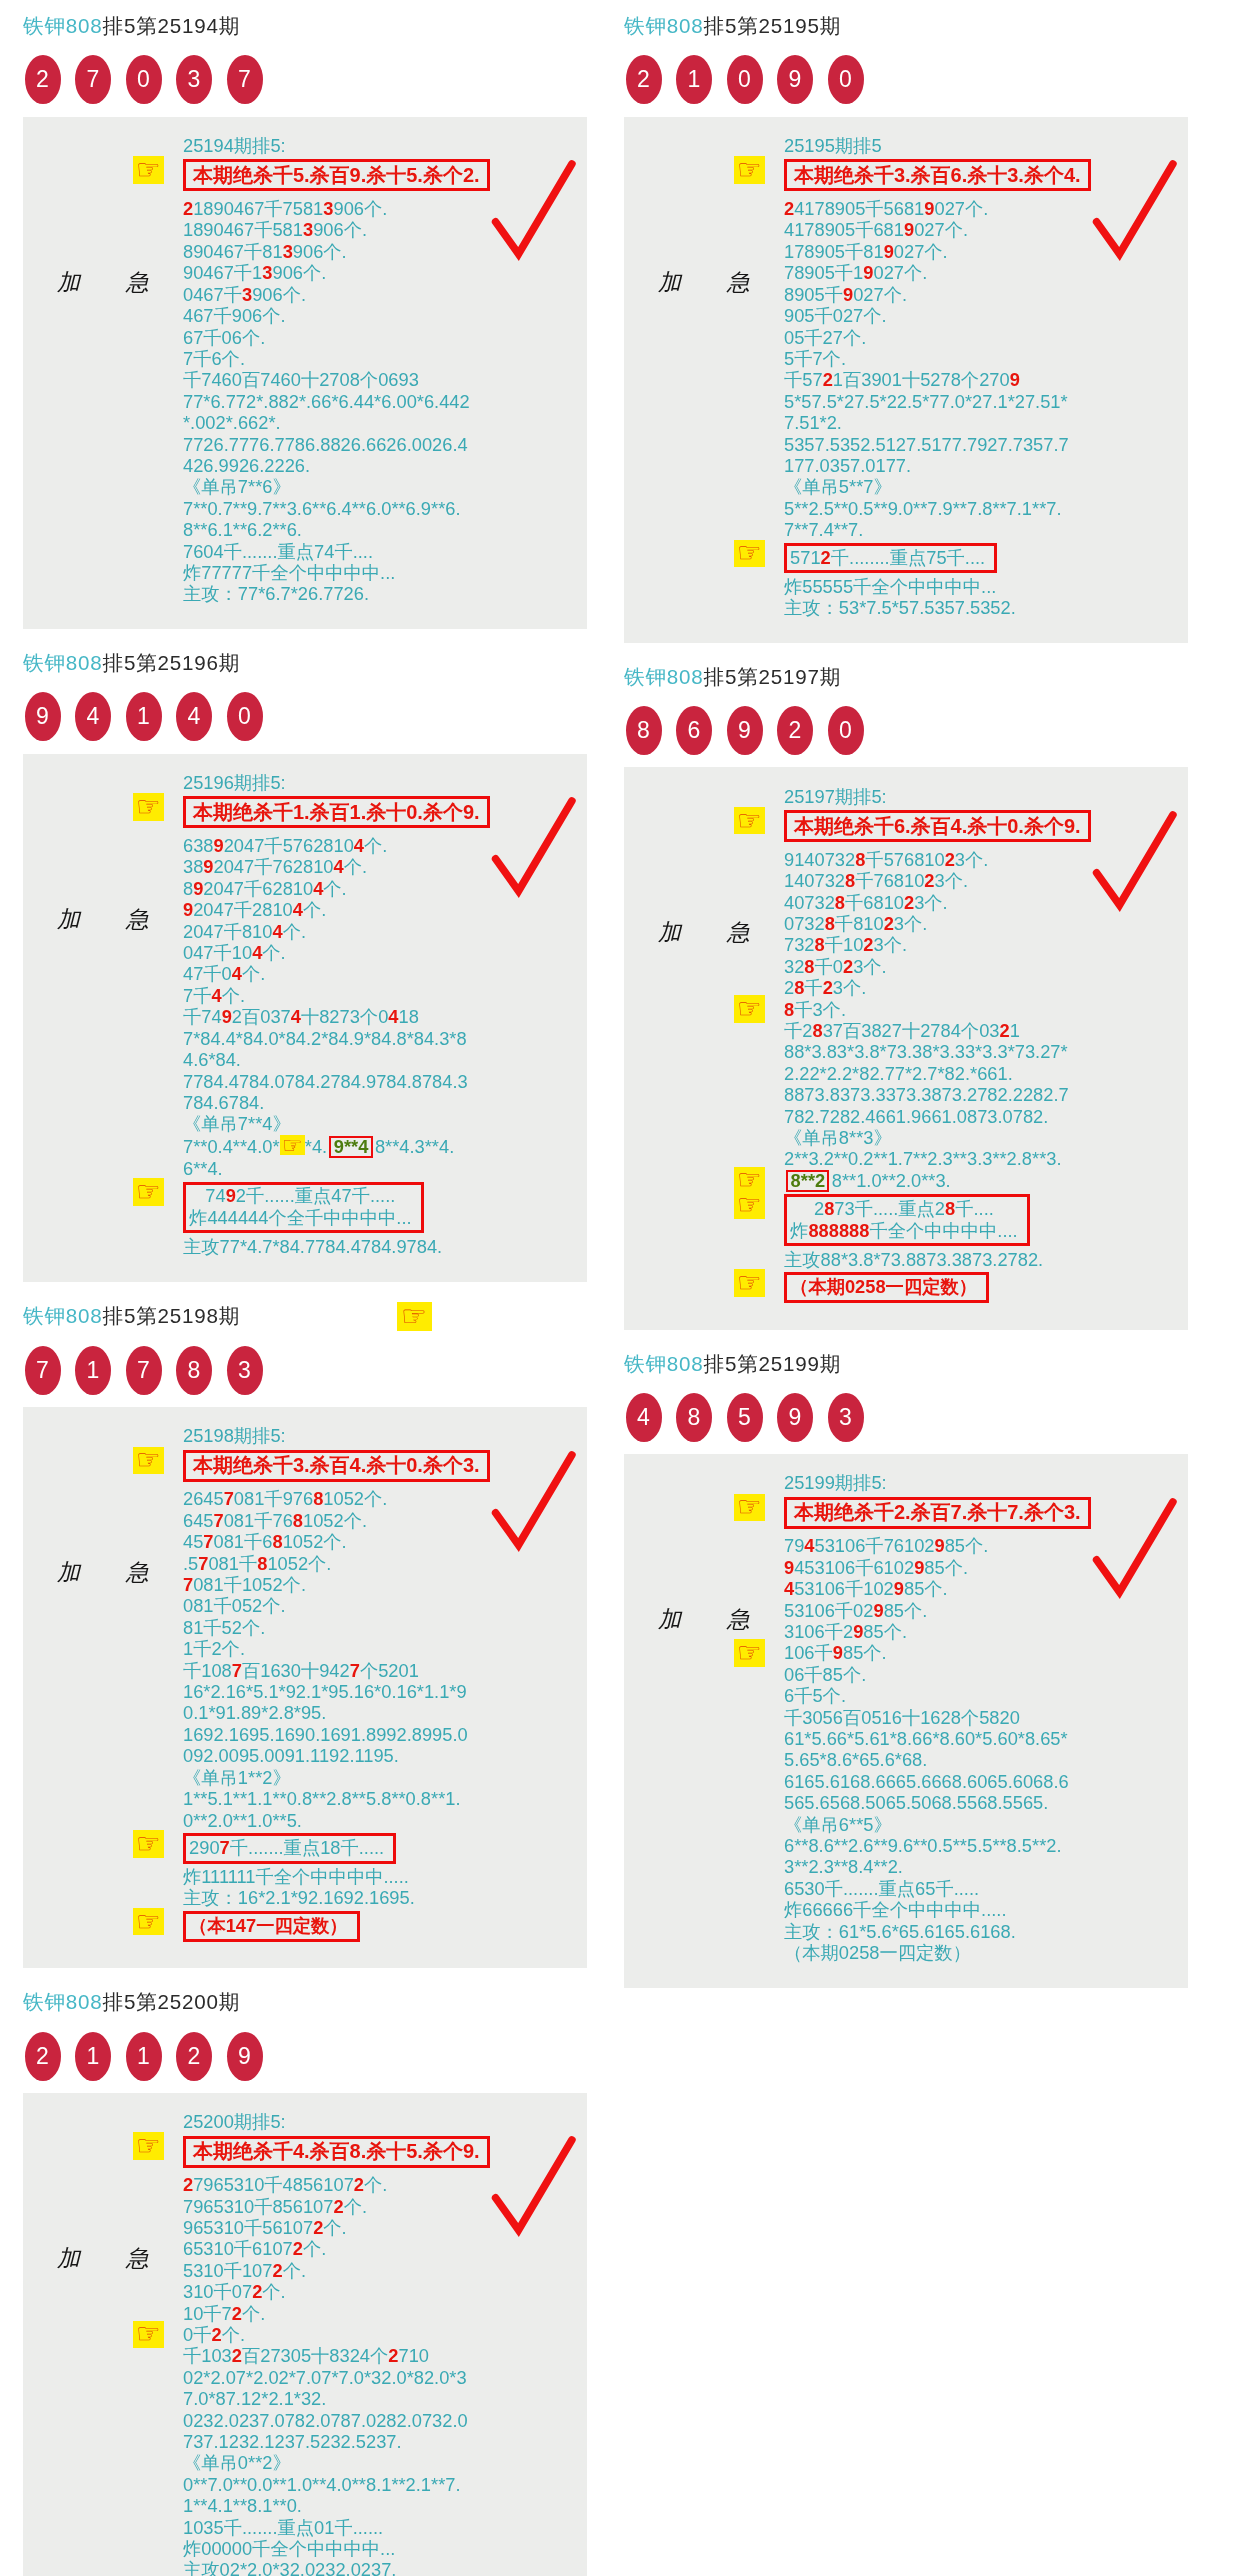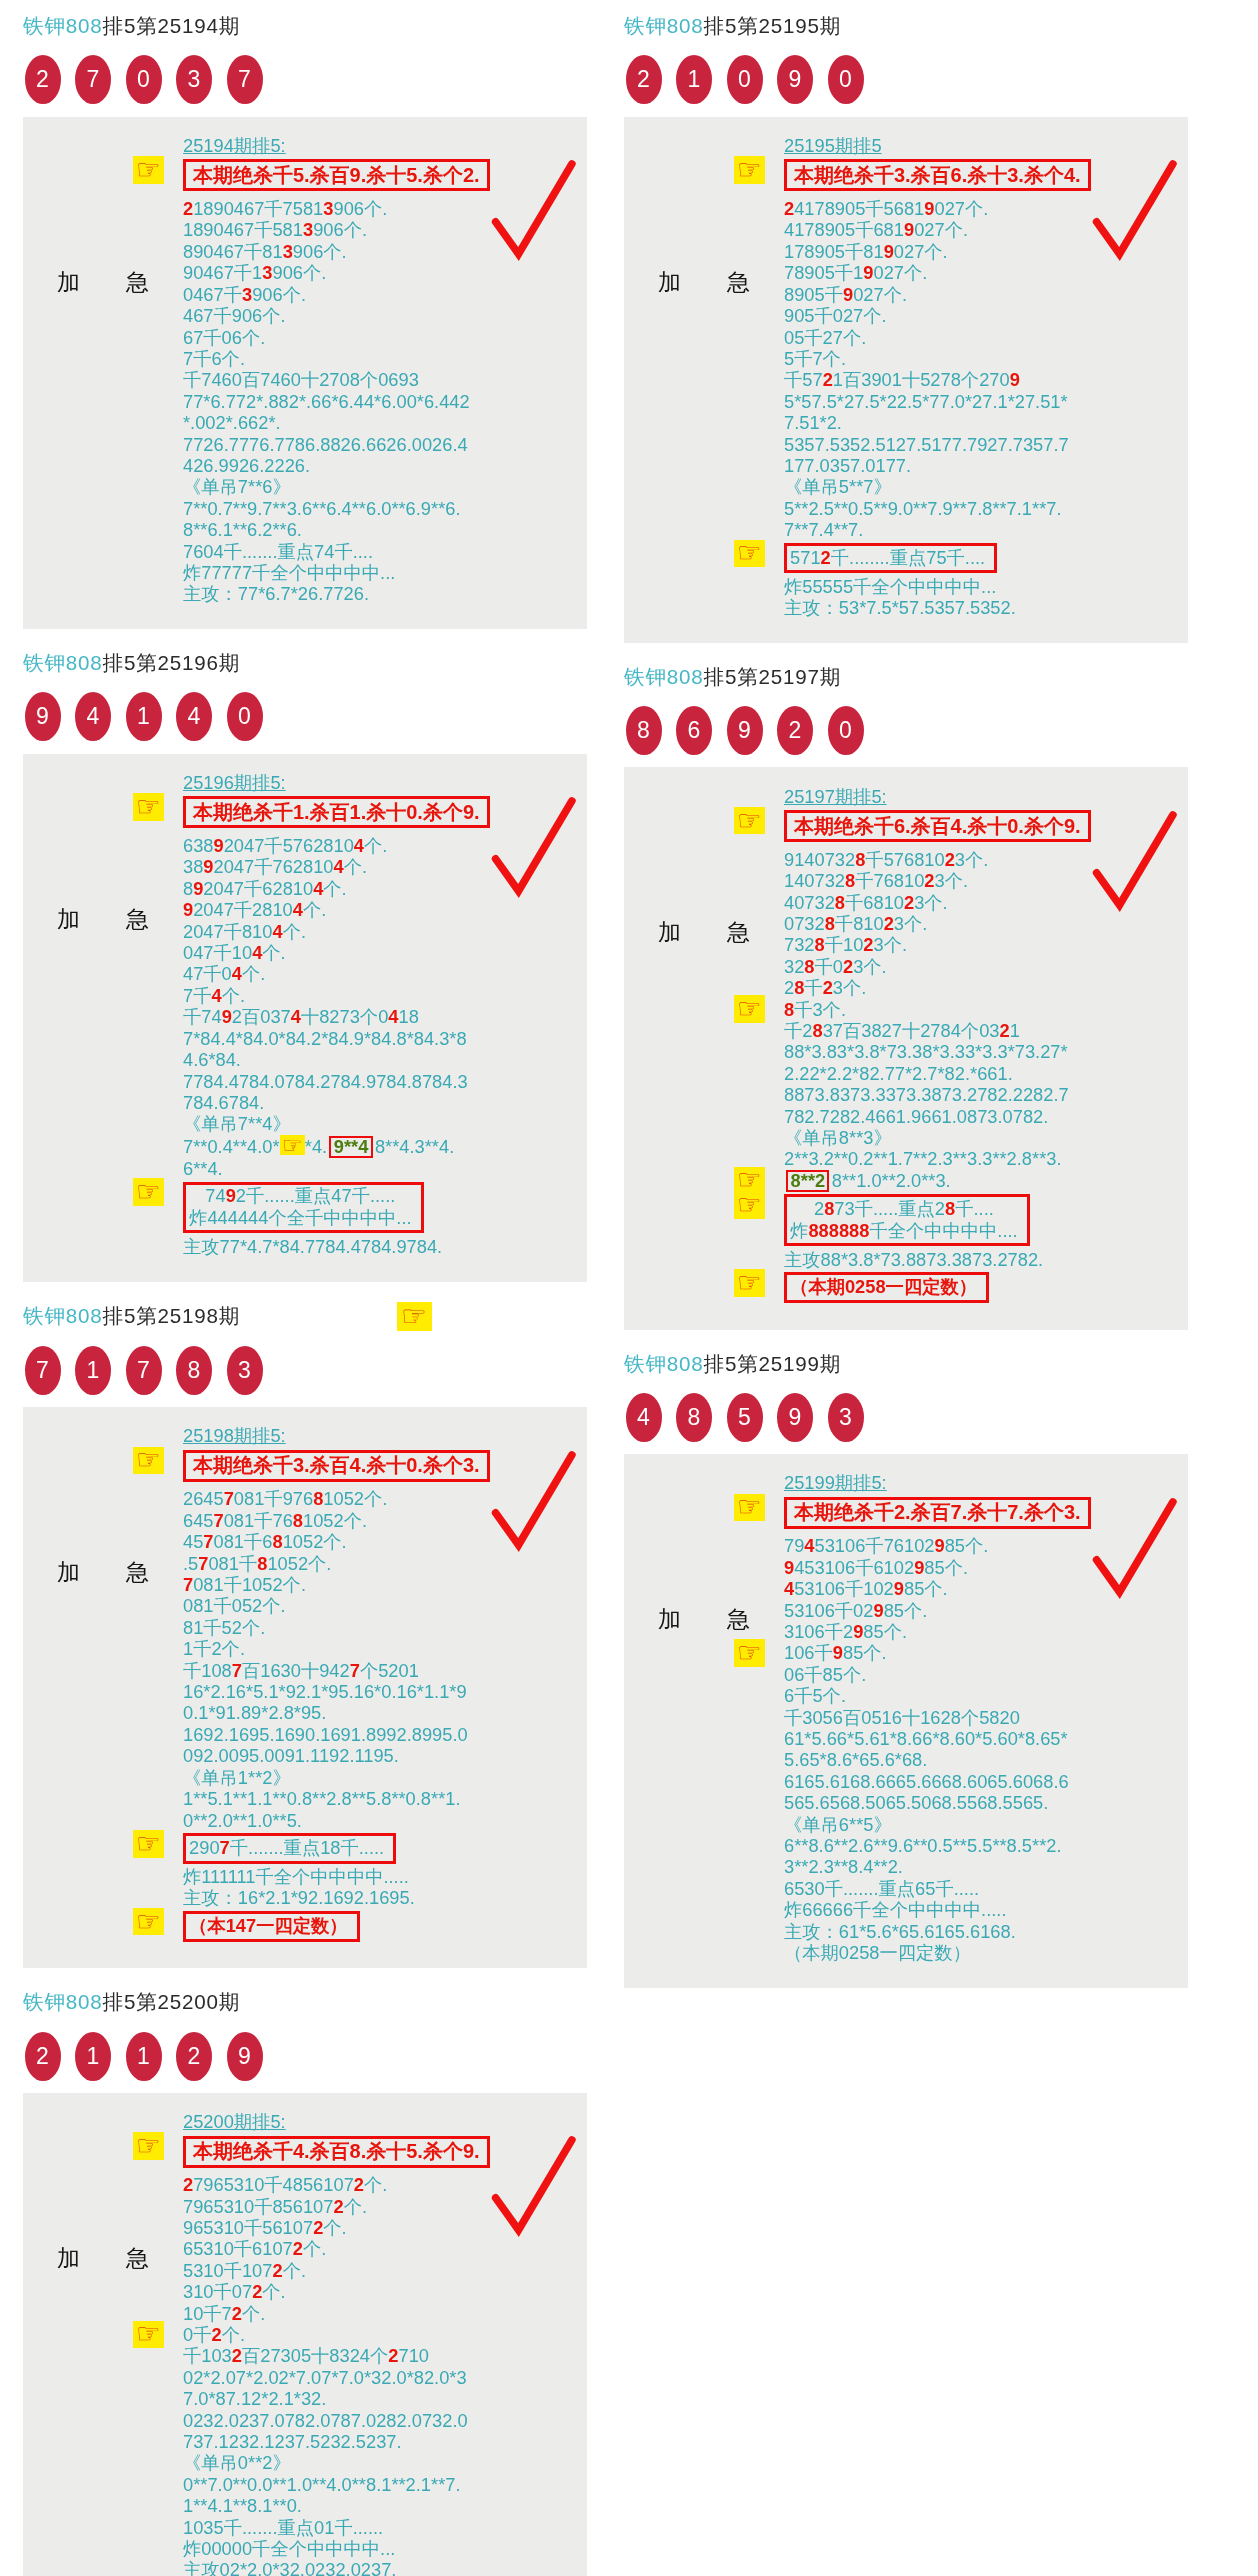--- a/index.html
+++ b/index.html
@@ -6,23 +6,23 @@
   body{width:1258px;font-family:"Liberation Sans",sans-serif;}
   .cols{display:flex;align-items:flex-start;padding:12.2px 0 0 23px;gap:37px;}
   .col{width:564px;display:flex;flex-direction:column;}
   .block{margin-bottom:20px;}
   .bheader{font-size:20.6px;color:#2b2b2b;letter-spacing:0.8px;display:flex;align-items:center;}
   .brand{color:#46b7c6;}
   .fingerH{background:#ffec00;color:#e04300;font-size:29px;line-height:26px;margin-left:157px;padding:1.5px 3.8px;}
   .balls{display:flex;gap:14.5px;margin:15.3px 0 12.2px 1.5px;}
   .ball{width:36px;height:49px;border-radius:50%;background:#c9243e;color:#fff;font-size:23px;display:flex;align-items:center;justify-content:center;}
   .panel{background:#ecedeb;position:relative;padding:18.3px 4.6px 24.4px 0;}
-  .urgent{position:absolute;left:34px;top:150px;color:#161616;font-size:23px;white-space:pre;}
+  .urgent{position:absolute;left:34px;top:150px;color:#161616;font-size:23px;white-space:pre;font-style:italic;}
   .content{margin-left:160px;position:relative;}
-  .title{color:#3aa9b4;font-size:18.3px;line-height:21.4px;text-decoration:underline;}
+  .title{color:#3aa9b4;font-size:18.3px;line-height:21.4px;}
   .row{position:relative;font-size:18.3px;line-height:21.4px;color:#3aa9b4;}
   .t{color:#3aa9b4;}
   .r{color:#e8150d;font-weight:bold;}
   .rb{color:#4d7c0f;font-weight:bold;border:2.3px solid #ee0b0b;padding:0 2.3px;margin:0 2.3px;display:inline-block;line-height:18.3px;}
   .fingerI{display:inline-block;background:#ffec00;color:#e04300;font-size:23px;line-height:18.3px;padding:0.8px 2.3px;}
   .fingerL{position:absolute;left:-50px;top:-3.1px;background:#ffec00;color:#e04300;font-size:27.5px;line-height:24.4px;padding:1.5px 3.1px;}
   .killwrap{position:relative;margin:3.1px 0 4.6px 0;min-height:34px;}
   .killbox{display:inline-block;border:3.1px solid #ee0b0b;padding:1.5px 6.9px;color:#e8150d;font-weight:bold;font-size:20px;line-height:23px;}
   .check{position:absolute;right:4.6px;top:-3.1px;}
   .bxwrap{position:relative;margin:2.3px 0;}

